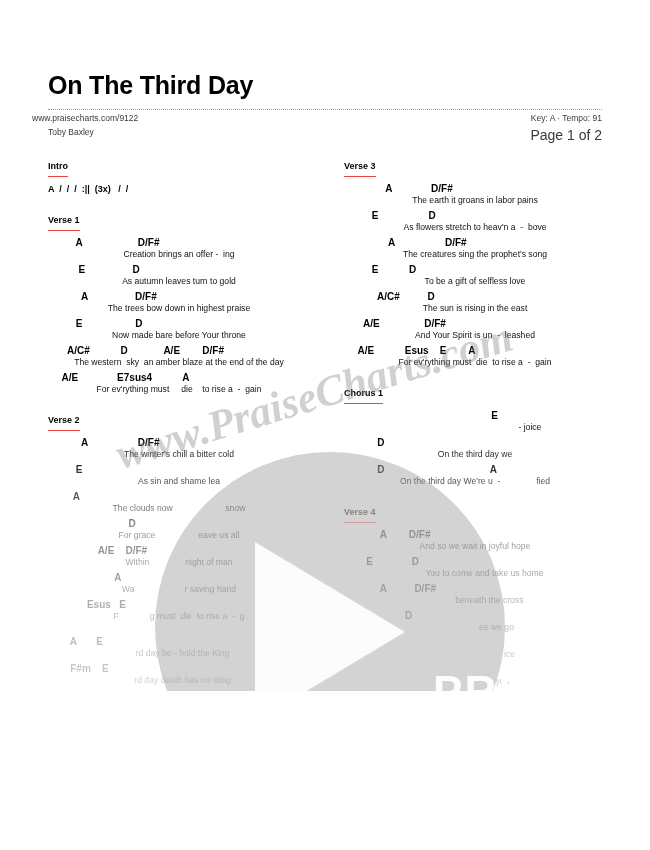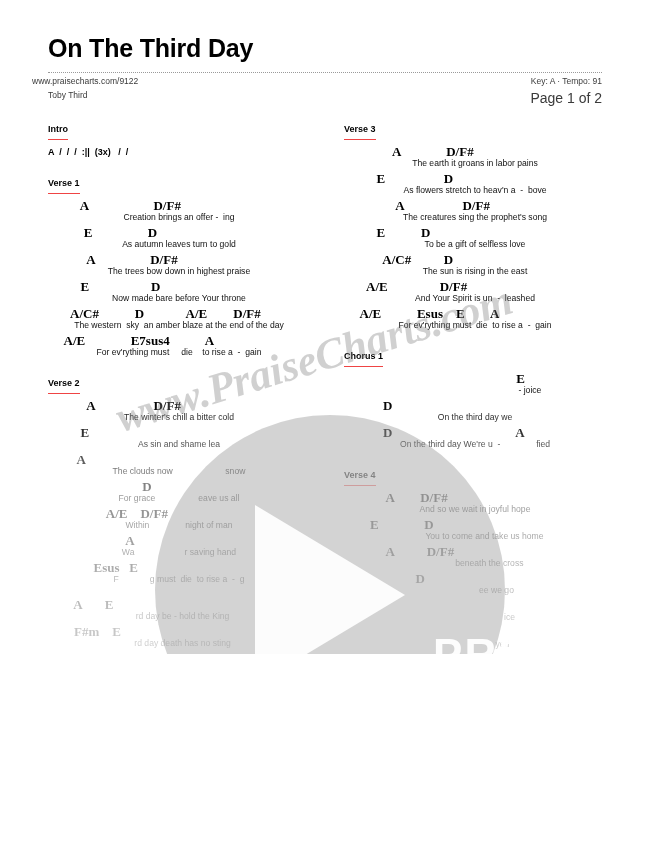--- a/index.html
+++ b/index.html
@@ -10,20 +10,21 @@
   body {
     font-family: "Liberation Sans", sans-serif;
     color: #111;
   }
   .page {
     position: relative;
     width: 650px;
     height: 654px;
     background: #ffffff;
     overflow: hidden;
+    margin-top: 37px;
   }
   .sheet {
     position: absolute;
     left: 0; top: 0;
     width: 650px;
     height: 850px;
     padding: 0;
   }
   .title {
     position: absolute;
@@ -87,27 +88,27 @@
     font-size: 9px;
     font-weight: bold;
     color: #000;
     border-bottom: 1px solid #ef4444;
     display: inline-block;
     padding-bottom: 4px;
     margin-bottom: 6px;
     line-height: 11px;
   }
   .chordline {
-    font-size: 13px;
+    font-size: 10px;
     font-weight: bold;
     color: #000;
     height: 11px;
     line-height: 11px;
     white-space: pre;
-    font-family: Liberation Serif, serif;
+    font-family: Liberation Sans, sans-serif;
   }
   .lyricline {
     font-size: 8.6px;
     color: #111;
     height: 13px;
     line-height: 13px;
     white-space: pre;
     margin-bottom: 3px;
     text-align: center;
   }
@@ -235,21 +236,21 @@
 </style>
 </head>
 <body>
 
 <div class="page">
   <div class="sheet">
 
     <div class="title">On The Third Day</div>
     <div class="dotted-rule"></div>
     <div class="meta-left-1">www.praisecharts.com/9122</div>
-    <div class="meta-left-2">Toby Third</div>
+    <div class="meta-left-2">Toby Baxley</div>
     <div class="meta-right-1">Key: A · Tempo: 91</div>
     <div class="meta-right-2">Page 1 of 2</div>
 
     <div class="col col-left">
         <div class="section"><div class="section-title">Intro</div><div class="intro-line">A  /  /  /  :||  (3x)   /  /</div></div>
         <div class="section"><div class="section-title">Verse 1</div><div class="chordline">          A                    D/F#</div><div class="lyricline">Creation brings an offer -  ing</div><div class="chordline">           E                 D</div><div class="lyricline">As autumn leaves turn to gold</div><div class="chordline">            A                 D/F#</div><div class="lyricline">The trees bow down in highest praise</div><div class="chordline">          E                   D</div><div class="lyricline">Now made bare before Your throne</div><div class="chordline">       A/C#           D             A/E        D/F#</div><div class="lyricline">The western  sky  an amber blaze at the end of the day</div><div class="chordline">     A/E              E7sus4           A</div><div class="lyricline">For ev'rything must     die    to rise a  -  gain</div></div>
         <div class="section"><div class="section-title">Verse 2</div><div class="chordline">            A                  D/F#</div><div class="lyricline">The winter's chill a bitter cold</div><div class="chordline">          E</div><div class="lyricline">As sin and shame lea</div><div class="chordline">         A</div><div class="lyricline">The clouds now                      snow</div><div class="chordline">                             D</div><div class="lyricline">For grace                  eave us all</div><div class="chordline">                  A/E    D/F#</div><div class="lyricline">Within               night of man</div><div class="chordline">                        A</div><div class="lyricline">Wa                     r saving hand</div><div class="chordline">              Esus   E</div><div class="lyricline">F             g must  die  to rise a  -  g</div></div>
         <div class="section">
           <div class="chordline">        A       E</div>
           <div class="lyricline">   rd day be - hold the King</div>

